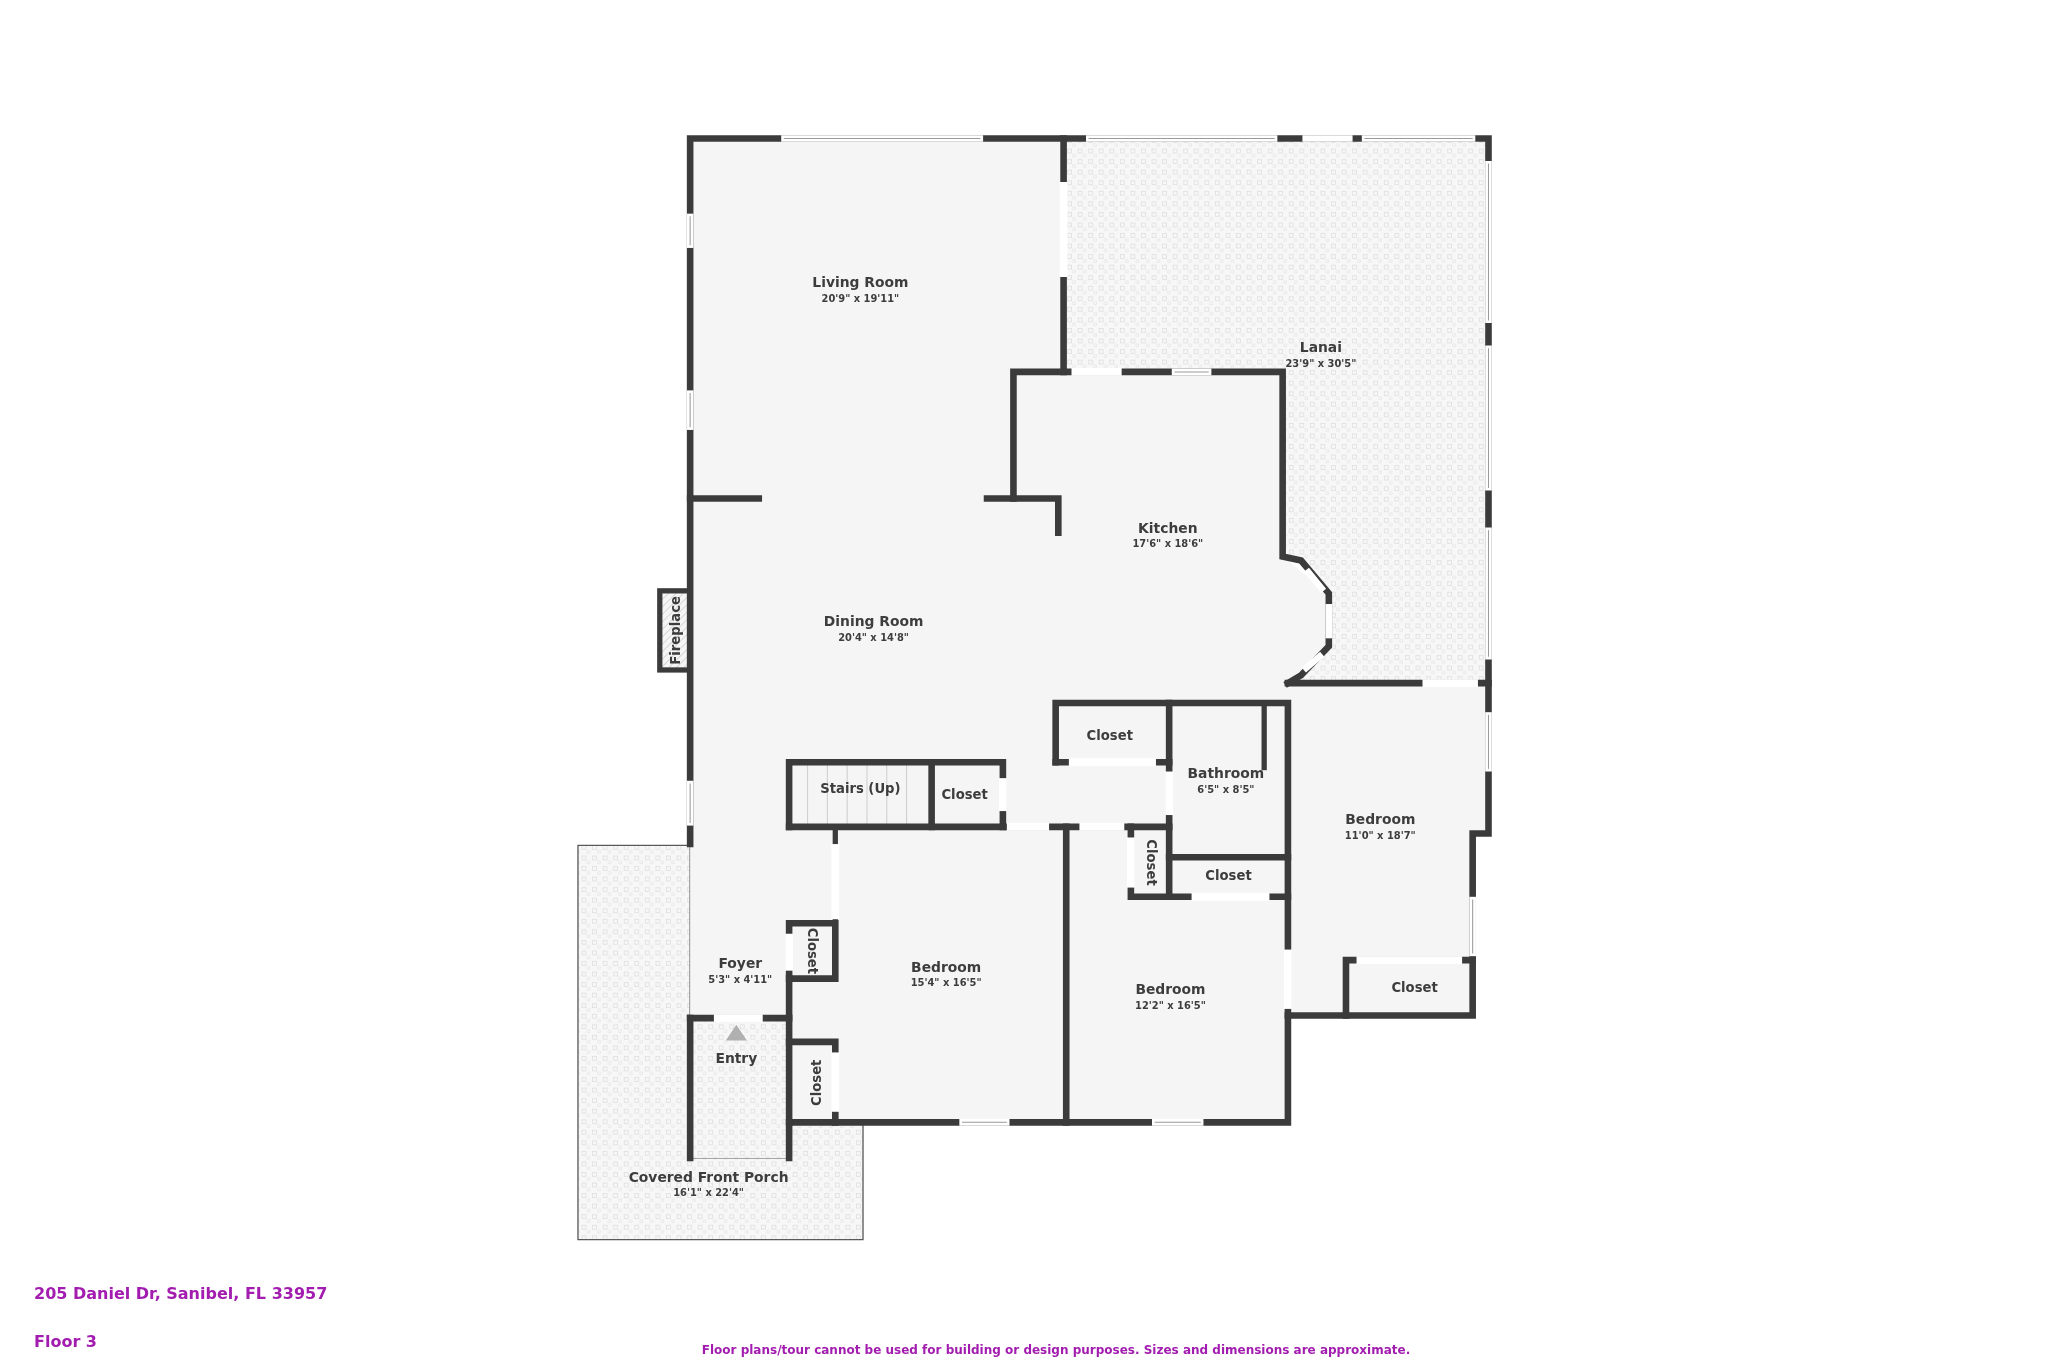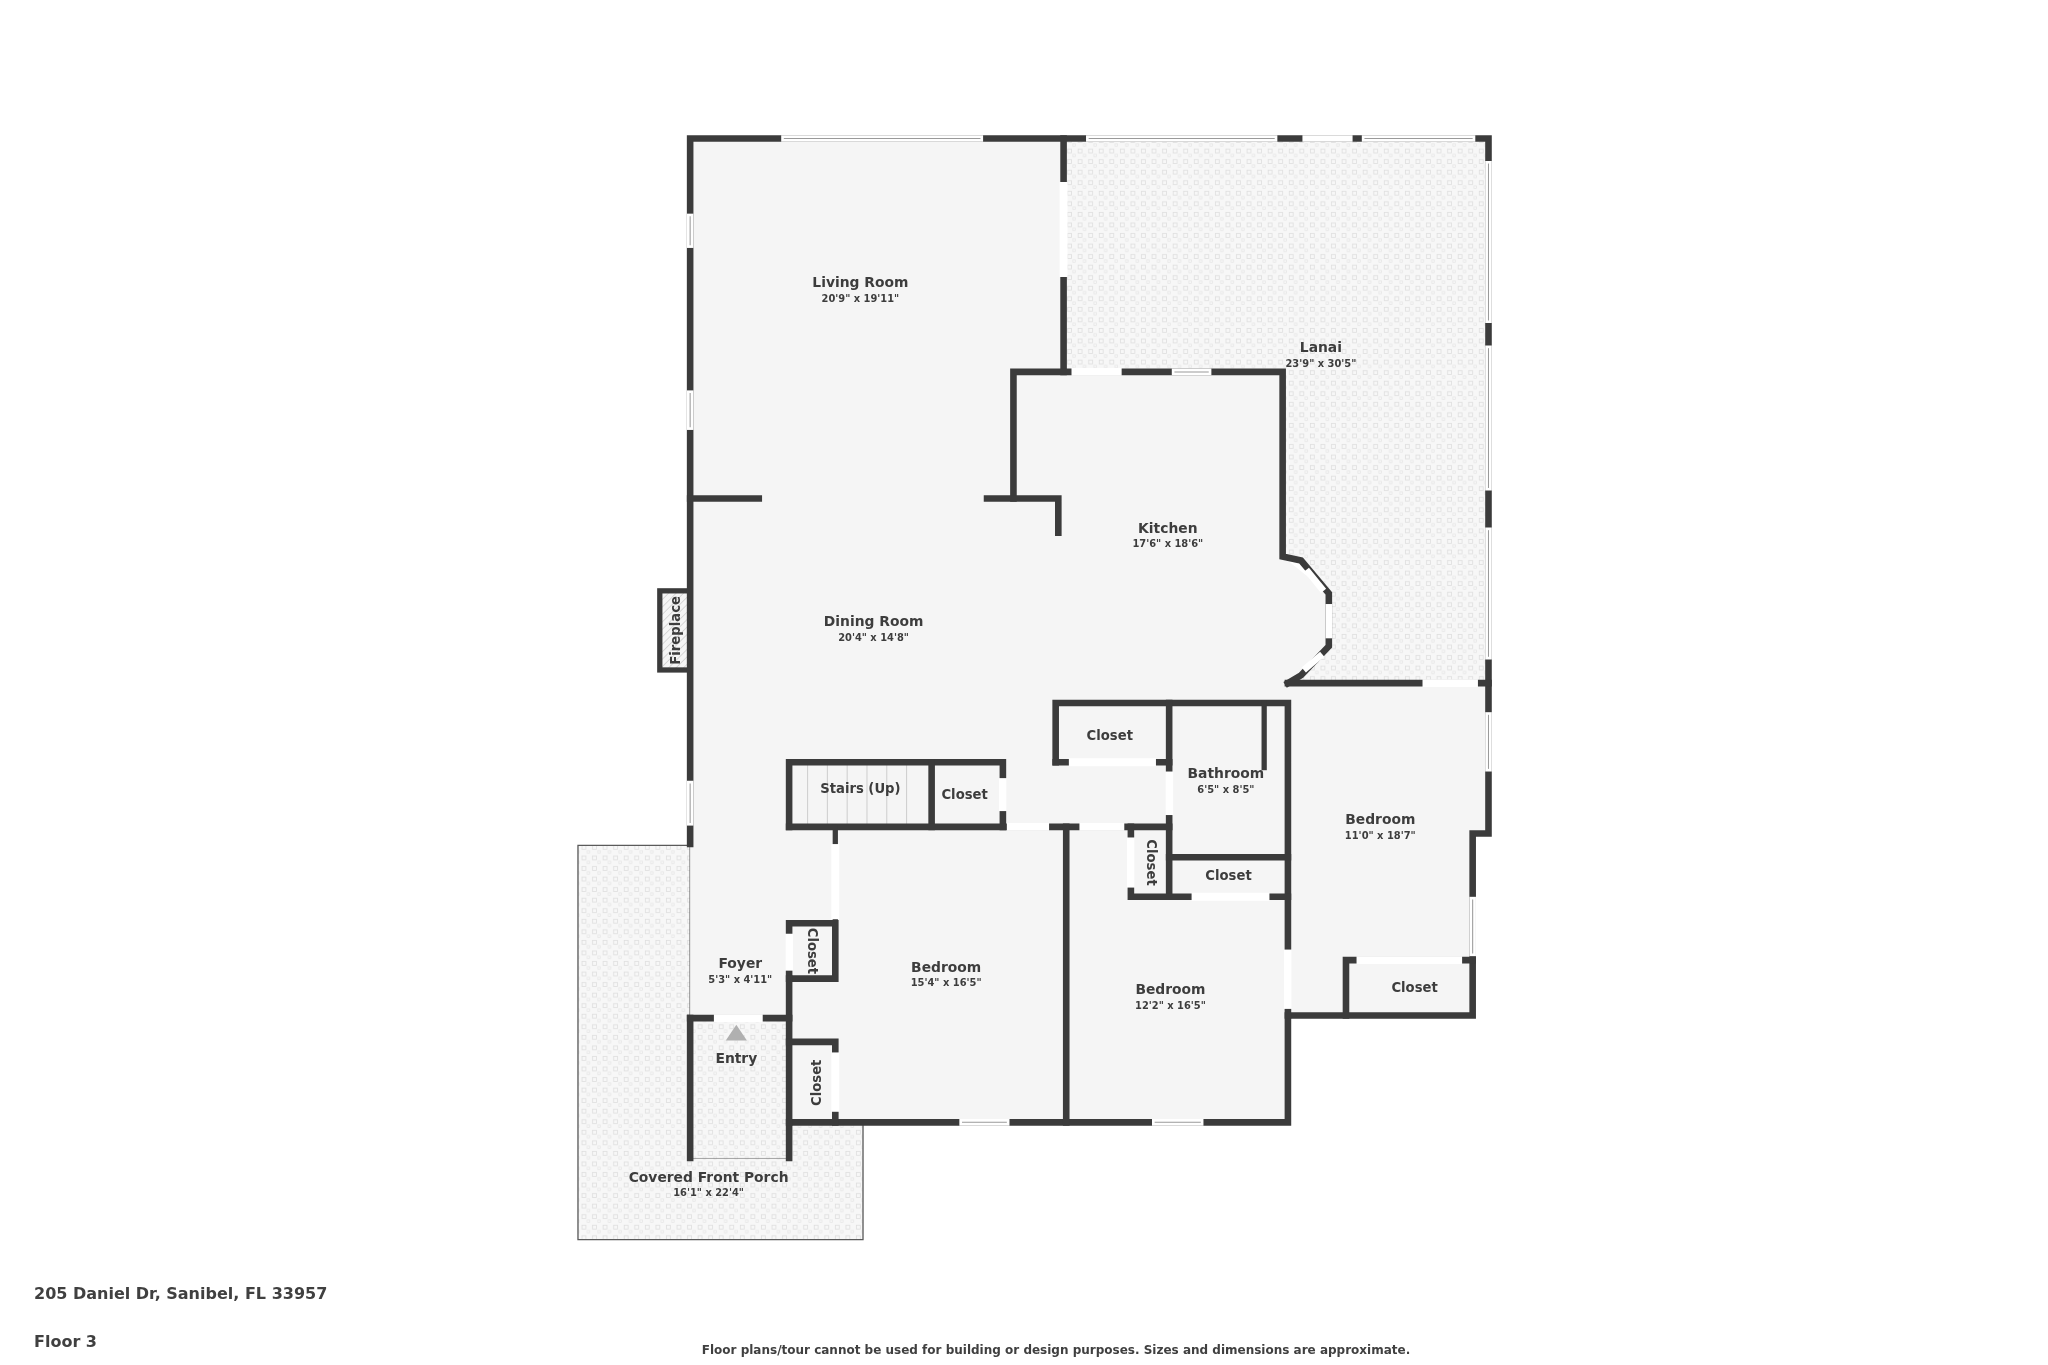--- a/index.html
+++ b/index.html
@@ -7,21 +7,21 @@
   #plan { position: absolute; left: 0; top: 0; width: 2048px; height: 1365px; }
   .room-name { font-family: "DejaVu Sans", "Liberation Sans", sans-serif; font-size: 10.5px; font-weight: bold; fill: #3d3d3d; text-anchor: middle; }
   .room-dim { font-family: "DejaVu Sans", "Liberation Sans", sans-serif; font-size: 7.5px; font-weight: bold; fill: #3d3d3d; text-anchor: middle; }
   .small-name { font-family: "DejaVu Sans", "Liberation Sans", sans-serif; font-size: 10px; font-weight: bold; fill: #3d3d3d; text-anchor: middle; }
   .wall { stroke: #3b3b3b; stroke-width: 5; fill: none; stroke-linecap: square; }
   .wall-thin { stroke: #3b3b3b; stroke-width: 4; fill: none; stroke-linecap: square; }
   .opening { stroke: #ffffff; stroke-width: 6; fill: none; }
   .window { stroke: #ffffff; stroke-width: 5; fill: none; }
   .window-line { stroke: #9a9a9a; stroke-width: 0.8; fill: none; }
   .floor { fill: #f5f5f5; }
-  .footer { position: absolute; color: #404040; font-weight: bold; font-family: "DejaVu Sans", "Liberation Sans", sans-serif; }
+  .footer { position: absolute; color: #a21caf; font-weight: bold; font-family: "DejaVu Sans", "Liberation Sans", sans-serif; }
   #address { left: 34px; top: 1284px; font-size: 16px; }
   #floor-label { left: 34px; top: 1332px; font-size: 16px; }
   #disclaimer { left: 0; width: 2048px; top: 1343px; font-size: 12px; text-align: center; padding-left: 0; margin-left: 32px; }
 </style>
 </head>
 <body>
 
 <svg id="plan" viewBox="0 0 1552 1035" preserveAspectRatio="none" xmlns="http://www.w3.org/2000/svg">
   <defs>
     <pattern id="tile" width="8" height="8" patternUnits="userSpaceOnUse">

